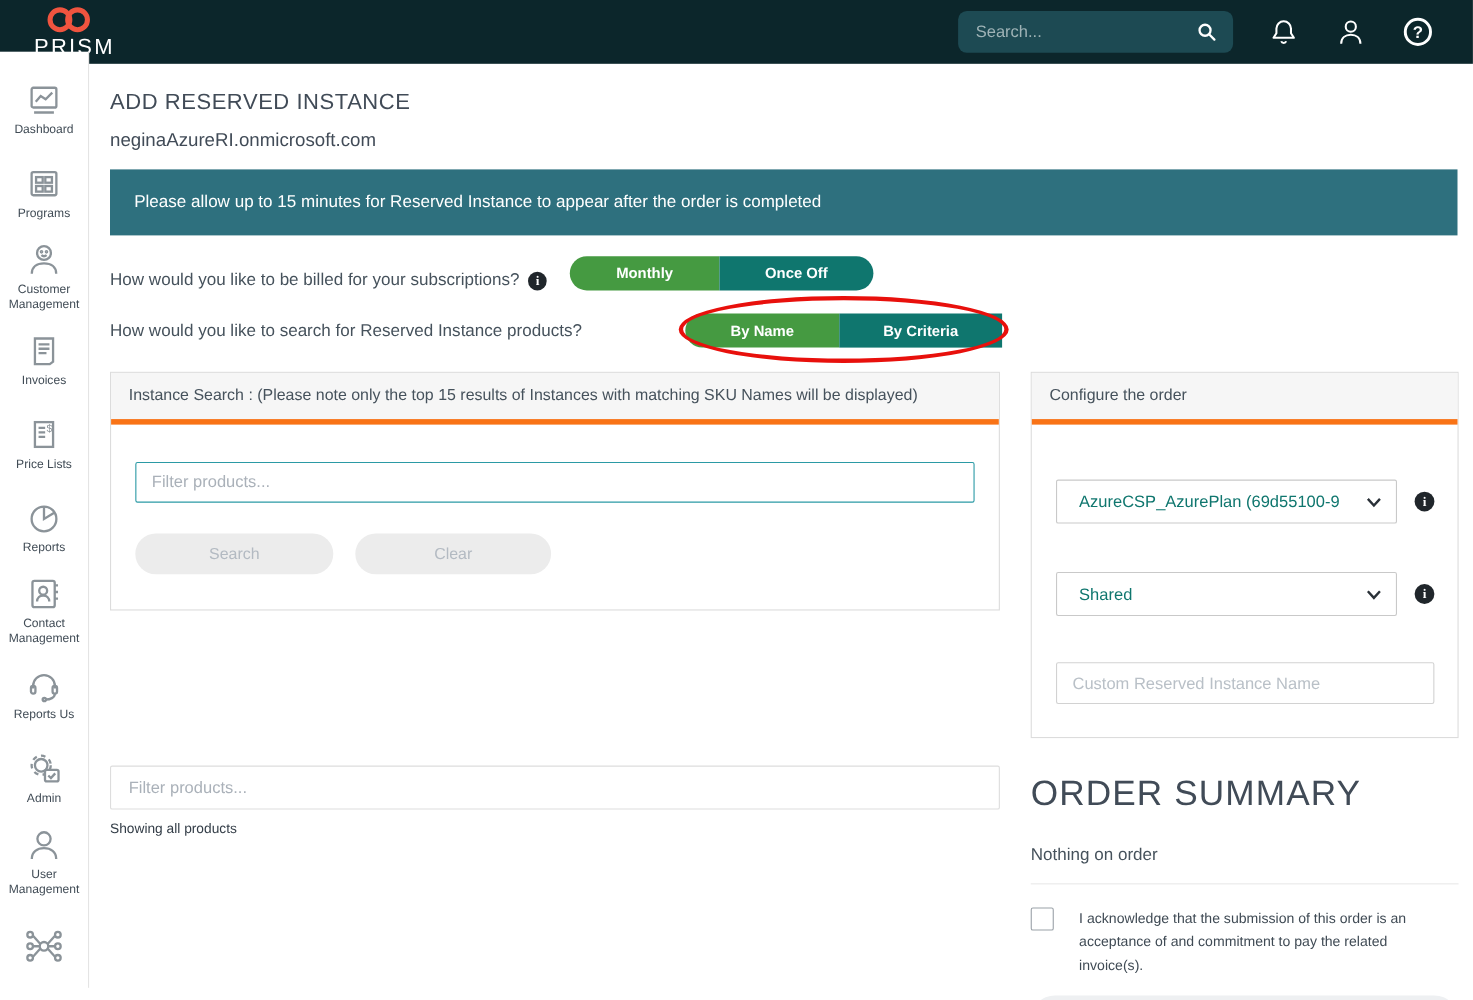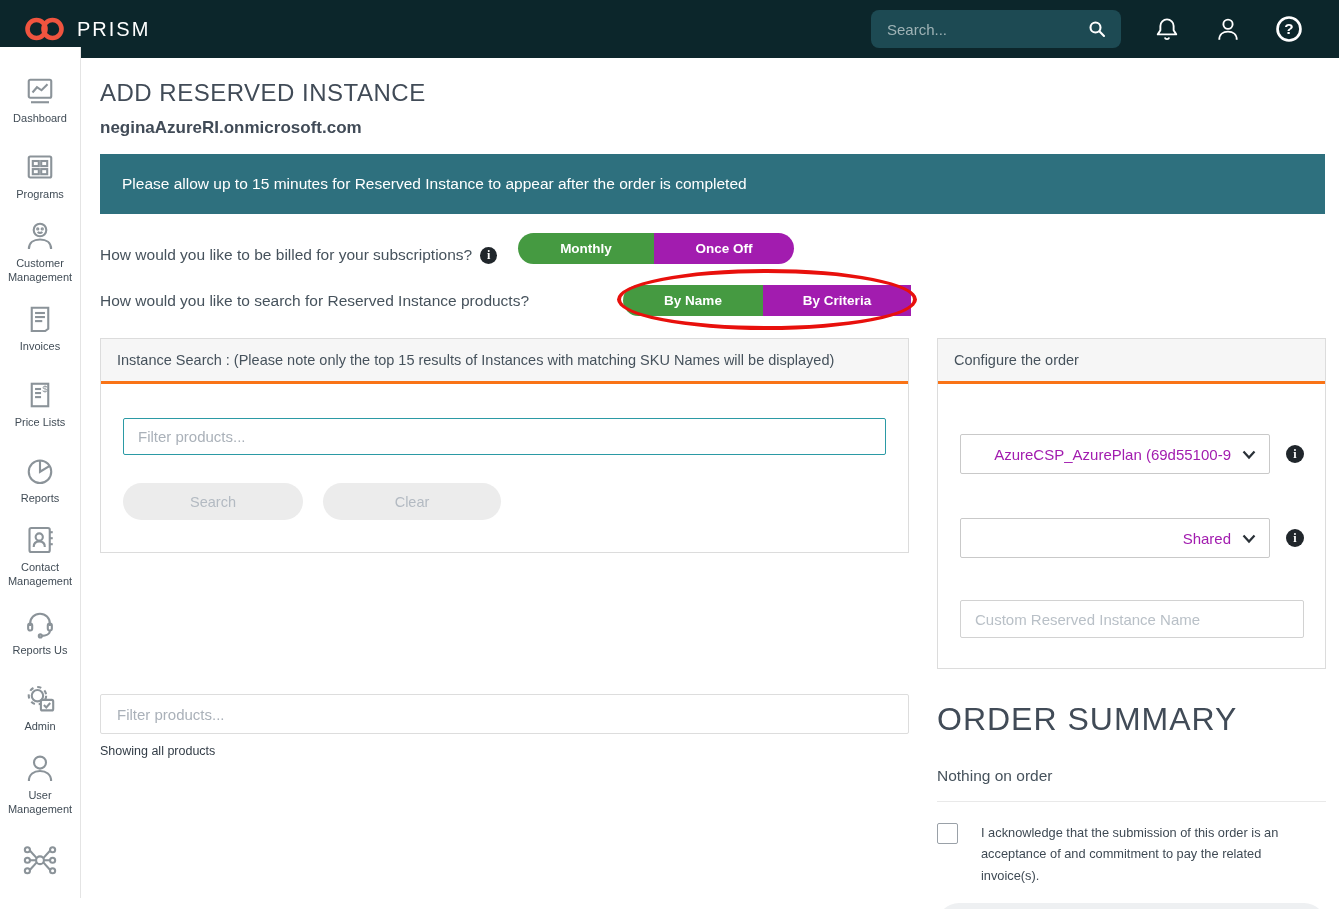--- a/index.html
+++ b/index.html
@@ -6,21 +6,21 @@
   html,body { margin:0; padding:0; }
   body {
     width:1339px; height:909px; overflow:hidden; position:relative;
     background:#ffffff; font-family:"Liberation Sans", sans-serif; color:#46525c;
   }
   
   .header {
     height:58px; background:#0c262b; display:flex; align-items:center;
     padding:0 20px 0 22px;
   }
-  .brand { display:flex; align-items:center; }
+  .brand { display:flex; align-items:center;flex-direction:column; }
   .brand-name { color:#fff; font-size:20px; letter-spacing:2px; font-weight:500; margin-left:9px; }
   .header-spacer { flex:1; }
   .hsearch {
     width:250px; height:38px; background:#1d4a53; border-radius:8px;
     display:flex; align-items:center; padding:0 12px 0 14px;
   }
   .hsearch input {
     flex:1; background:transparent; border:none; outline:none;
     color:#dfe8e9; font-size:15px; font-family:"Liberation Sans",sans-serif; min-width:0;
   }
@@ -33,60 +33,60 @@
     background:#fff; border-right:1px solid #e4e4e4; padding-top:14px;
   }
   .side-item {
     height:76px; display:flex; flex-direction:column; align-items:center;
     justify-content:center; cursor:pointer;
   }
   .side-item svg { flex:none; }
   .slabel { font-size:11px; color:#414c56; text-align:center; line-height:1.25; margin-top:3px; }
   
   .main { margin-left:81px; padding:16px 14px 0 19px; }
-  .page-title { font-size:24px; font-weight:300; color:#414b57; letter-spacing:0.5px; margin:0; line-height:38px; }
-  .page-sub { font-size:17px; color:#414b57; margin-top:6px; line-height:20px;font-weight:bold; }
+  .page-title { font-size:20px; font-weight:300; color:#414b57; letter-spacing:0.5px; margin:0; line-height:38px; }
+  .page-sub { font-size:17px; color:#414b57; margin-top:6px; line-height:20px; }
   .banner {
     margin-top:16px; height:60px; background:#2e707e; color:#fff;
     font-size:15.5px; display:flex; align-items:center; padding:0 22px;
   }
   .qrow { display:flex; align-items:center; }
   .qrow1 { margin-top:19px; }
   .qrow2 { margin-top:21px; }
   .qlabel { font-size:15.5px; color:#46525c; display:flex; align-items:center; }
   .info {
     width:17px; height:17px; border-radius:50%; background:#20262b; color:#fff;
     display:inline-flex; align-items:center; justify-content:center;
     font-family:"Liberation Serif",serif; font-weight:bold; font-size:12px; flex:none;
   }
   .qlabel .info { margin-left:8px; }
   .toggle { display:flex; position:relative; }
   .tbtn {
     height:31px; display:flex; align-items:center; justify-content:center;
     font-size:13.5px; font-weight:bold; color:#fff; padding:0 18px; cursor:pointer;
   }
   .tbtn.on  { background:#459a41; }
-  .tbtn.off { background:#a21caf; }
+  .tbtn.off { background:#0f766e; }
   .tbtn:first-child { border-radius:16px 0 0 16px; }
   .tbtn:last-child  { border-radius:0 16px 16px 0; }
   .tb-monthly  { min-width:136px; }
   .tb-onceoff  { min-width:140px; }
   .tb-byname   { min-width:140px; }
   .tb-bycrit   { min-width:148px; }
   .annotation-ellipse {
     position:absolute; left:-6px; top:-16px; width:300px; height:61px;
     border:4px solid #e8100c; border-radius:50%; pointer-events:none; z-index:9;
   }
   
   .cols { display:flex; gap:28px; margin-top:22px; align-items:flex-start; }
   .col-left { width:809px; flex:none; }
   .col-right { width:389px; flex:none; }
   .panel { border:1px solid #dcdcdc; background:#fff; }
   .panel-head {
-    background:#f6f6f6; border-bottom:3px solid #f97316; padding:12px 16px;
+    background:#f6f6f6; border-bottom:5px solid #f97316; padding:12px 16px;
     font-size:14.5px; color:#46525c; line-height:18px; white-space:nowrap; overflow:hidden;
   }
   .is-body { padding:34px 22px 32px 22px; }
   .filter-input {
     width:100%; height:37px; border:1px solid #2b9aa5; border-radius:2px;
     font-size:15px; font-family:"Liberation Sans",sans-serif; padding:0 14px;
     outline:none; color:#333d47;
   }
   .filter-input::placeholder { color:#aab1b9; }
   .btn-row { display:flex; gap:20px; margin-top:28px; }
@@ -95,21 +95,21 @@
     color:#b3bac2; font-size:14.5px; font-family:"Liberation Sans",sans-serif; cursor:pointer;
   }
   .btn-search { width:180px; }
   .btn-clear  { width:178px; }
   .cfg-body { padding:50px 21px 30px 22px; }
   .dd-row { display:flex; align-items:center; }
   .dd-row + .dd-row { margin-top:44px; }
   .dd {
     width:312px; height:40px; border:1px solid #c9c9c9; border-radius:2px;
     display:flex; align-items:center; padding:0 38px 0 20px; position:relative;
-    font-size:15px; color:#a21caf; background:#fff; cursor:pointer;justify-content:flex-end;
+    font-size:15px; color:#0f766e; background:#fff; cursor:pointer;
   }
   .dd-val { white-space:nowrap; overflow:hidden; }
   .dd svg { position:absolute; right:13px; top:13px; }
   .dd-row .info { width:18px; height:18px; margin-left:16px; }
   .custom-name {
     margin-top:42px; width:344px; height:38px; border:1px solid #d2d2d2; border-radius:2px;
     font-size:15px; font-family:"Liberation Sans",sans-serif; padding:0 14px; outline:none; color:#333d47;
   }
   .custom-name::placeholder { color:#b9c0c7; }
   

